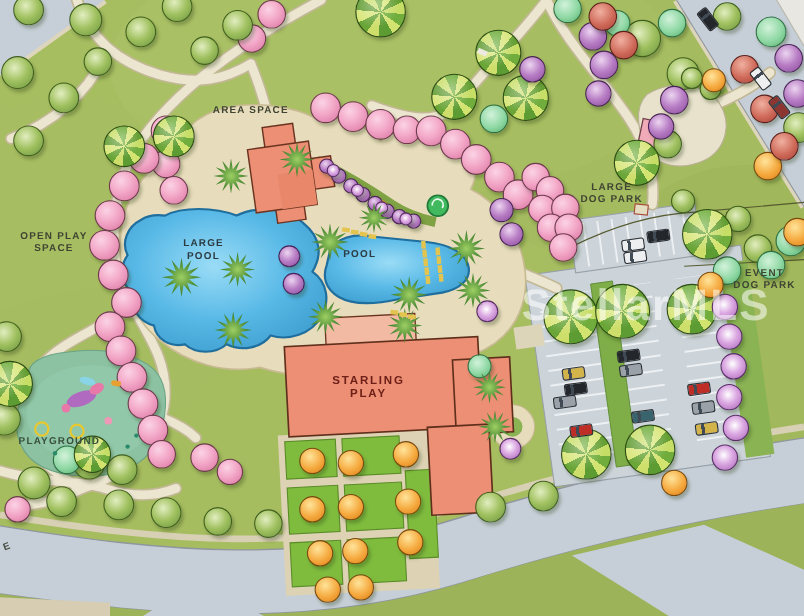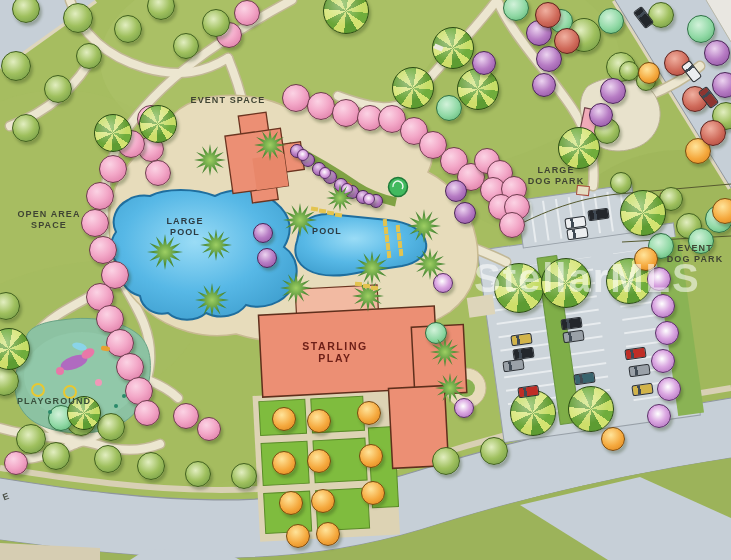--- a/index.html
+++ b/index.html
@@ -394,23 +394,23 @@
       <div class="decor ring" style="left: 31px; top: 383px; width: 10px; height: 10px; border-color: rgb(232, 200, 48);"></div>
       <div class="decor ring" style="left: 63px; top: 385px; width: 10px; height: 10px; border-color: rgb(232, 200, 48);"></div>
       <div class="decor dot" style="left: 94.5px; top: 378.5px; width: 7px; height: 7px; background: rgb(240, 152, 184);"></div>
       <div class="decor rect" style="left: 100.5px; top: 345.5px; width: 9px; height: 5px; background: rgb(232, 160, 48); transform: rotate(10deg); border-radius: 40%;"></div>
       <div class="decor dot" style="left: 114px; top: 404px; width: 4px; height: 4px; background: rgb(42, 138, 106);"></div>
       <div class="decor dot" style="left: 122px; top: 394px; width: 4px; height: 4px; background: rgb(42, 138, 106);"></div>
       <div class="decor dot" style="left: 48px; top: 410px; width: 4px; height: 4px; background: rgb(42, 138, 106);"></div>
       <div class="decor rect" style="left: 433.5px; top: 44.5px; width: 9px; height: 5px; background: rgb(236, 234, 223); transform: rotate(24deg);"></div>
     </div>
 
-<div class="lbl" id="lbl-event" style="left:228px;top:100px">EVENT SPACE</div>
+<div class="lbl" id="lbl-event" style="left:228px;top:100px">AREA SPACE</div>
 <div class="lbl" id="lbl-open" style="left:49px;top:220px">
-  <div>OPEN AREA</div>
+  <div>OPEN PLAY</div>
   <div>SPACE</div>
 </div>
 <div class="lbl pool-lbl" id="lbl-family" style="left:185px;top:227px">
   <div>LARGE</div>
   <div>POOL</div>
 </div>
 <div class="lbl pool-lbl" id="lbl-pool" style="left:327px;top:231px">POOL</div>
 <div class="lbl club-lbl" id="lbl-club" style="left:335px;top:352px">
   <div>STARLING</div>
   <div>PLAY</div>

